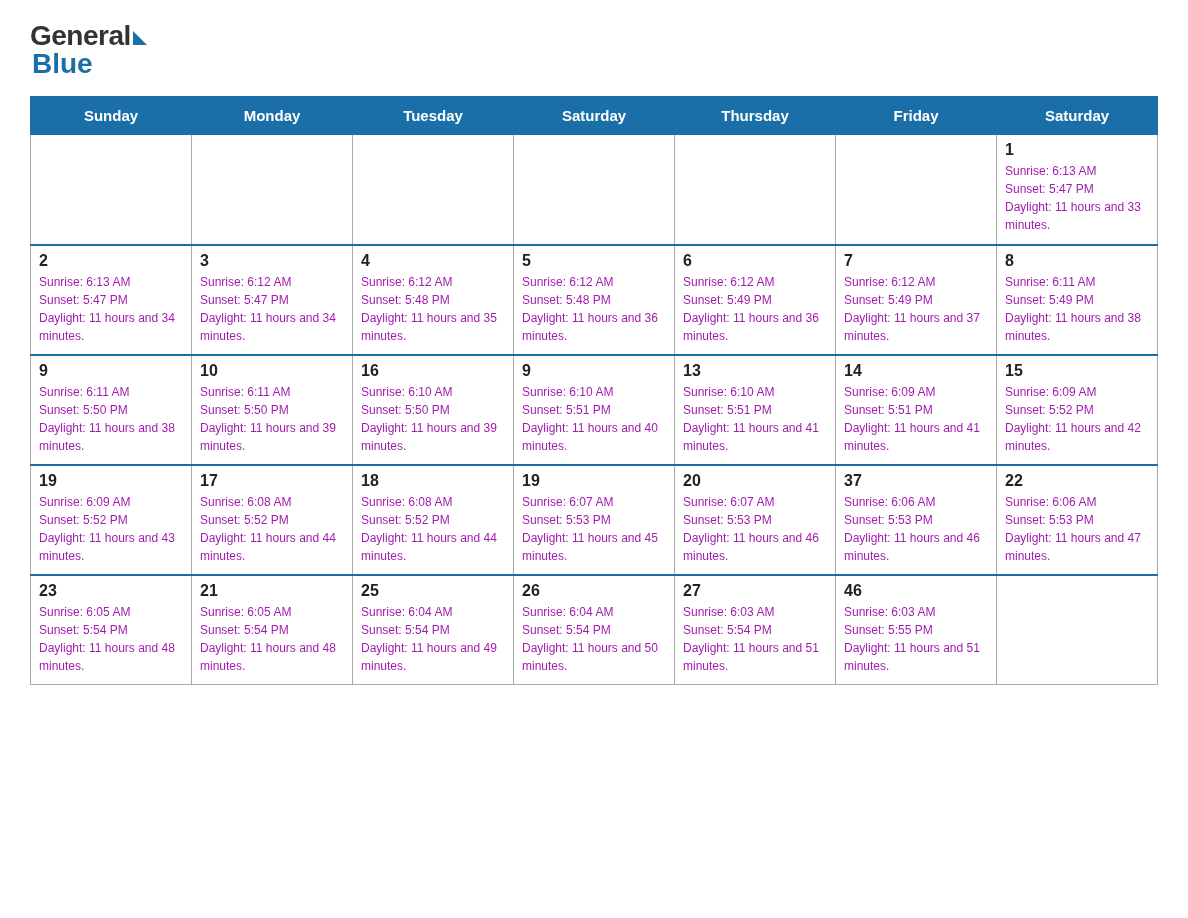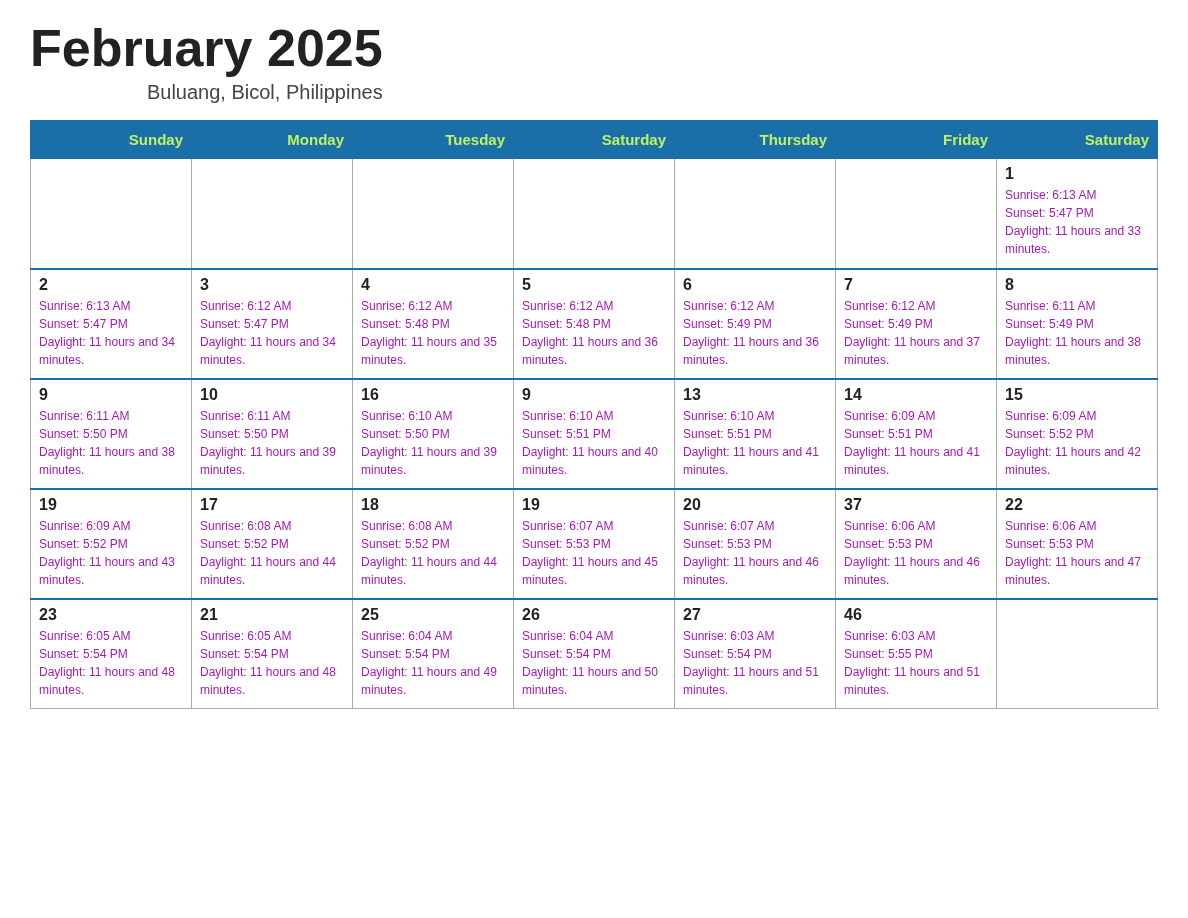--- a/index.html
+++ b/index.html
@@ -61,25 +61,25 @@
       color: #444;
       margin-top: 4px;
     }
     .calendar {
       width: 100%;
       border-collapse: collapse;
       table-layout: fixed;
     }
     .calendar thead th {
       background-color: #1a6fa8;
-      color: #bef264;
+      color: #ffffff;
       font-size: 15px;
       font-weight: bold;
       padding: 10px 8px;
-      text-align: right;
+      text-align: center;
       border: 1px solid #1a6fa8;
     }
     .calendar tbody td {
       border: 1px solid #aaa;
       vertical-align: top;
       padding: 6px 8px;
       font-size: 12.5px;
       color: #333;
       height: 110px;
     }
@@ -101,23 +101,26 @@
       line-height: 1.5;
     }
     .empty-cell {
       background: #fff;
     }
   </style>
 </head>
 <body>
 
 <div class="header">
-  <div class="title-area">
-    <div class="month-title">February 2025</div>
-    <div class="location">Buluang, Bicol, Philippines</div>
+  <div class="logo">
+    <div class="logo-top">
+      <span class="logo-general">General</span>
+      <div class="logo-triangle"></div>
+    </div>
+    <span class="logo-blue">Blue</span>
   </div>
 </div>
 
 <table class="calendar">
   <thead>
     <tr>
       <th>Sunday</th>
       <th>Monday</th>
       <th>Tuesday</th>
       <th>Saturday</th>

